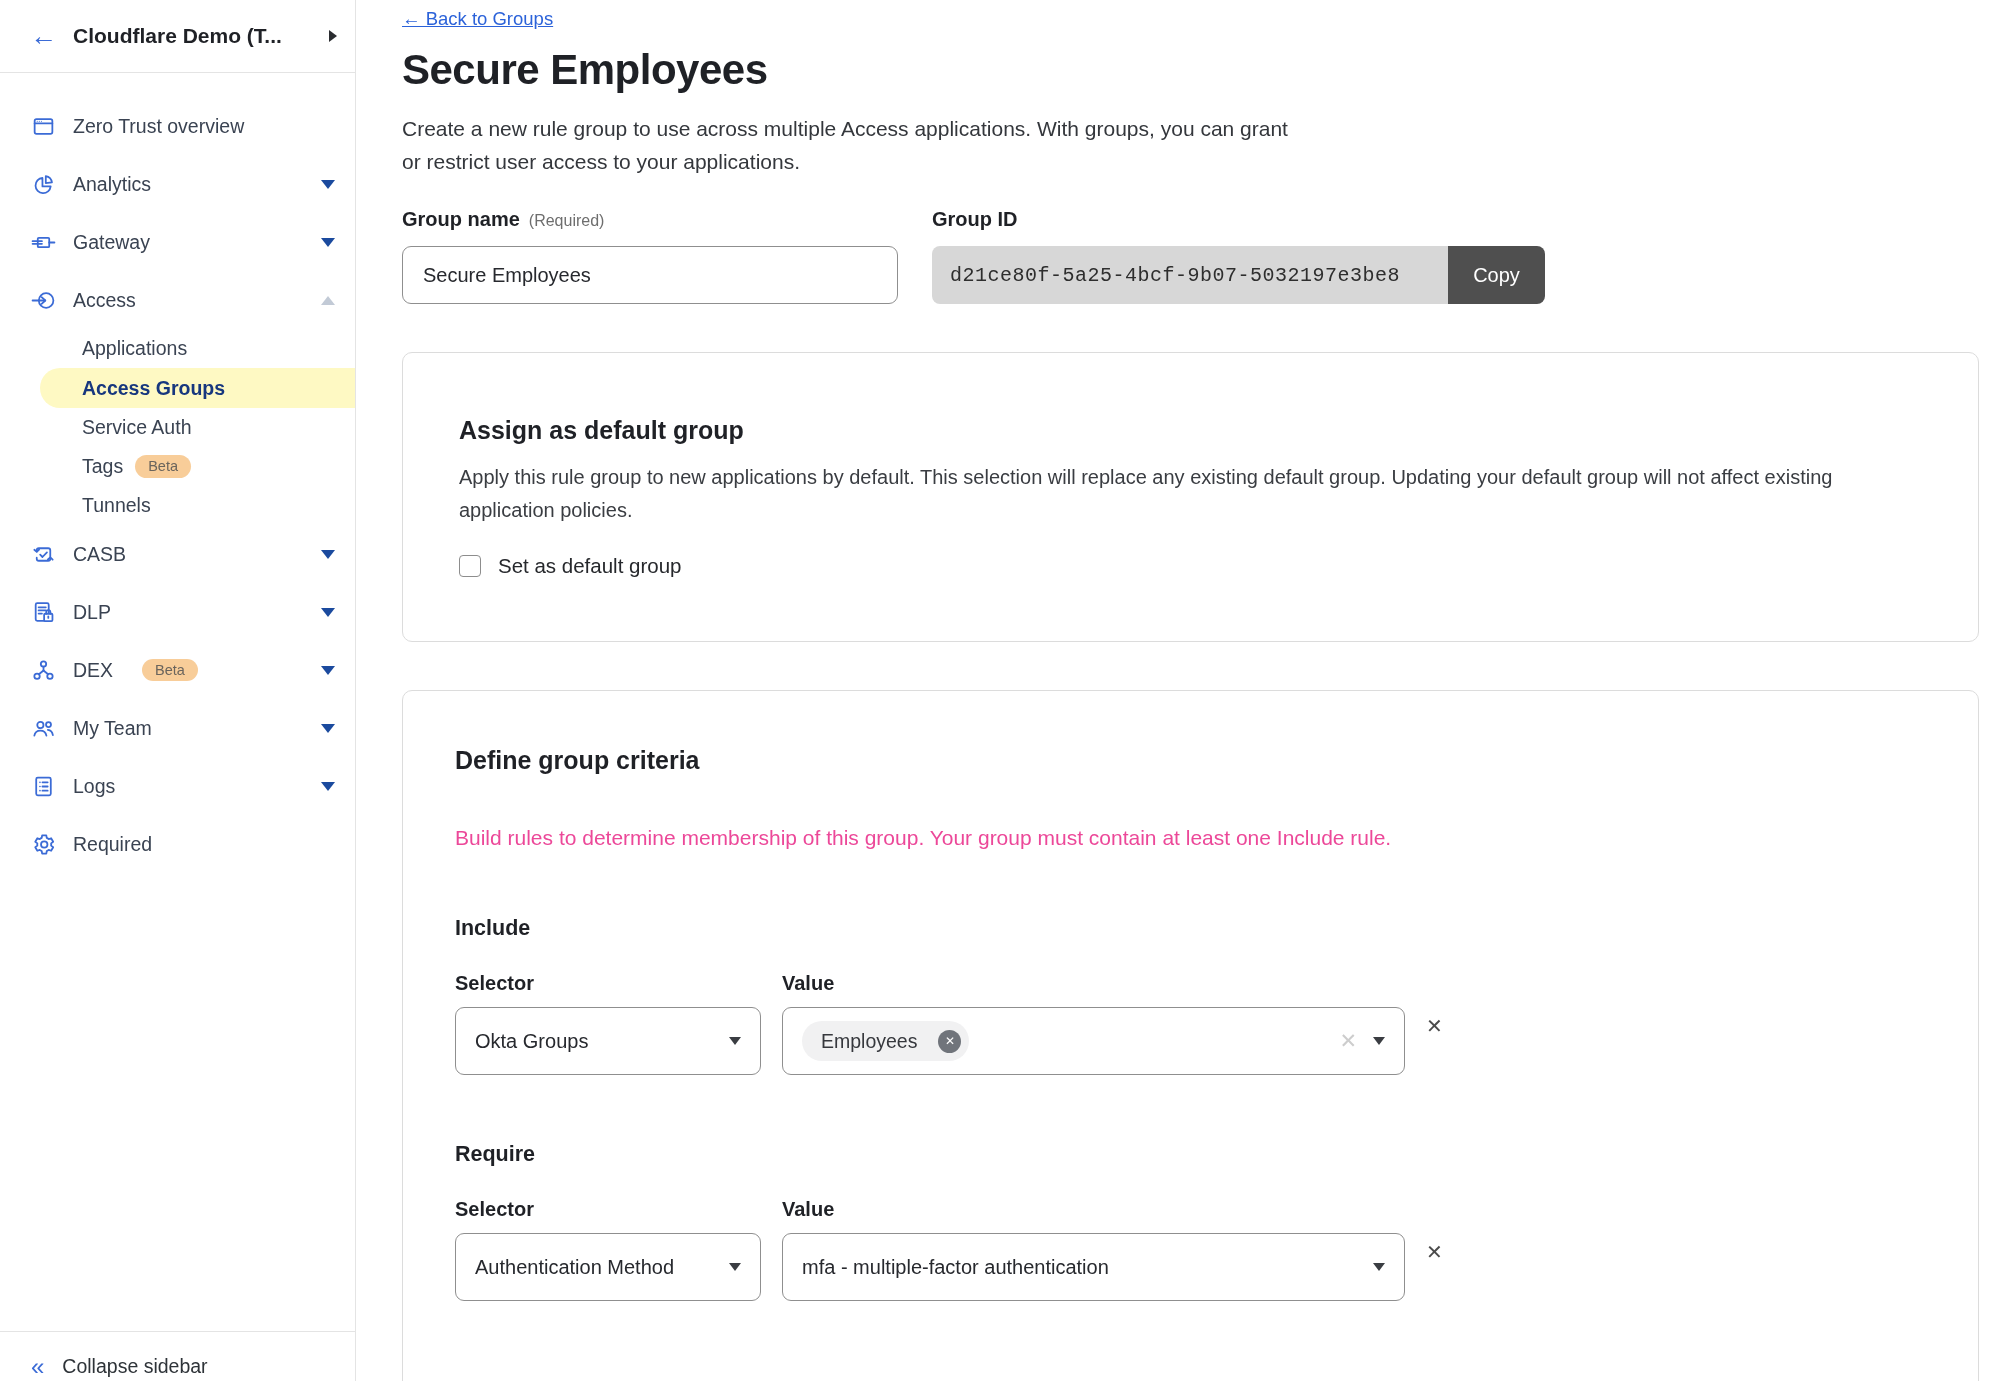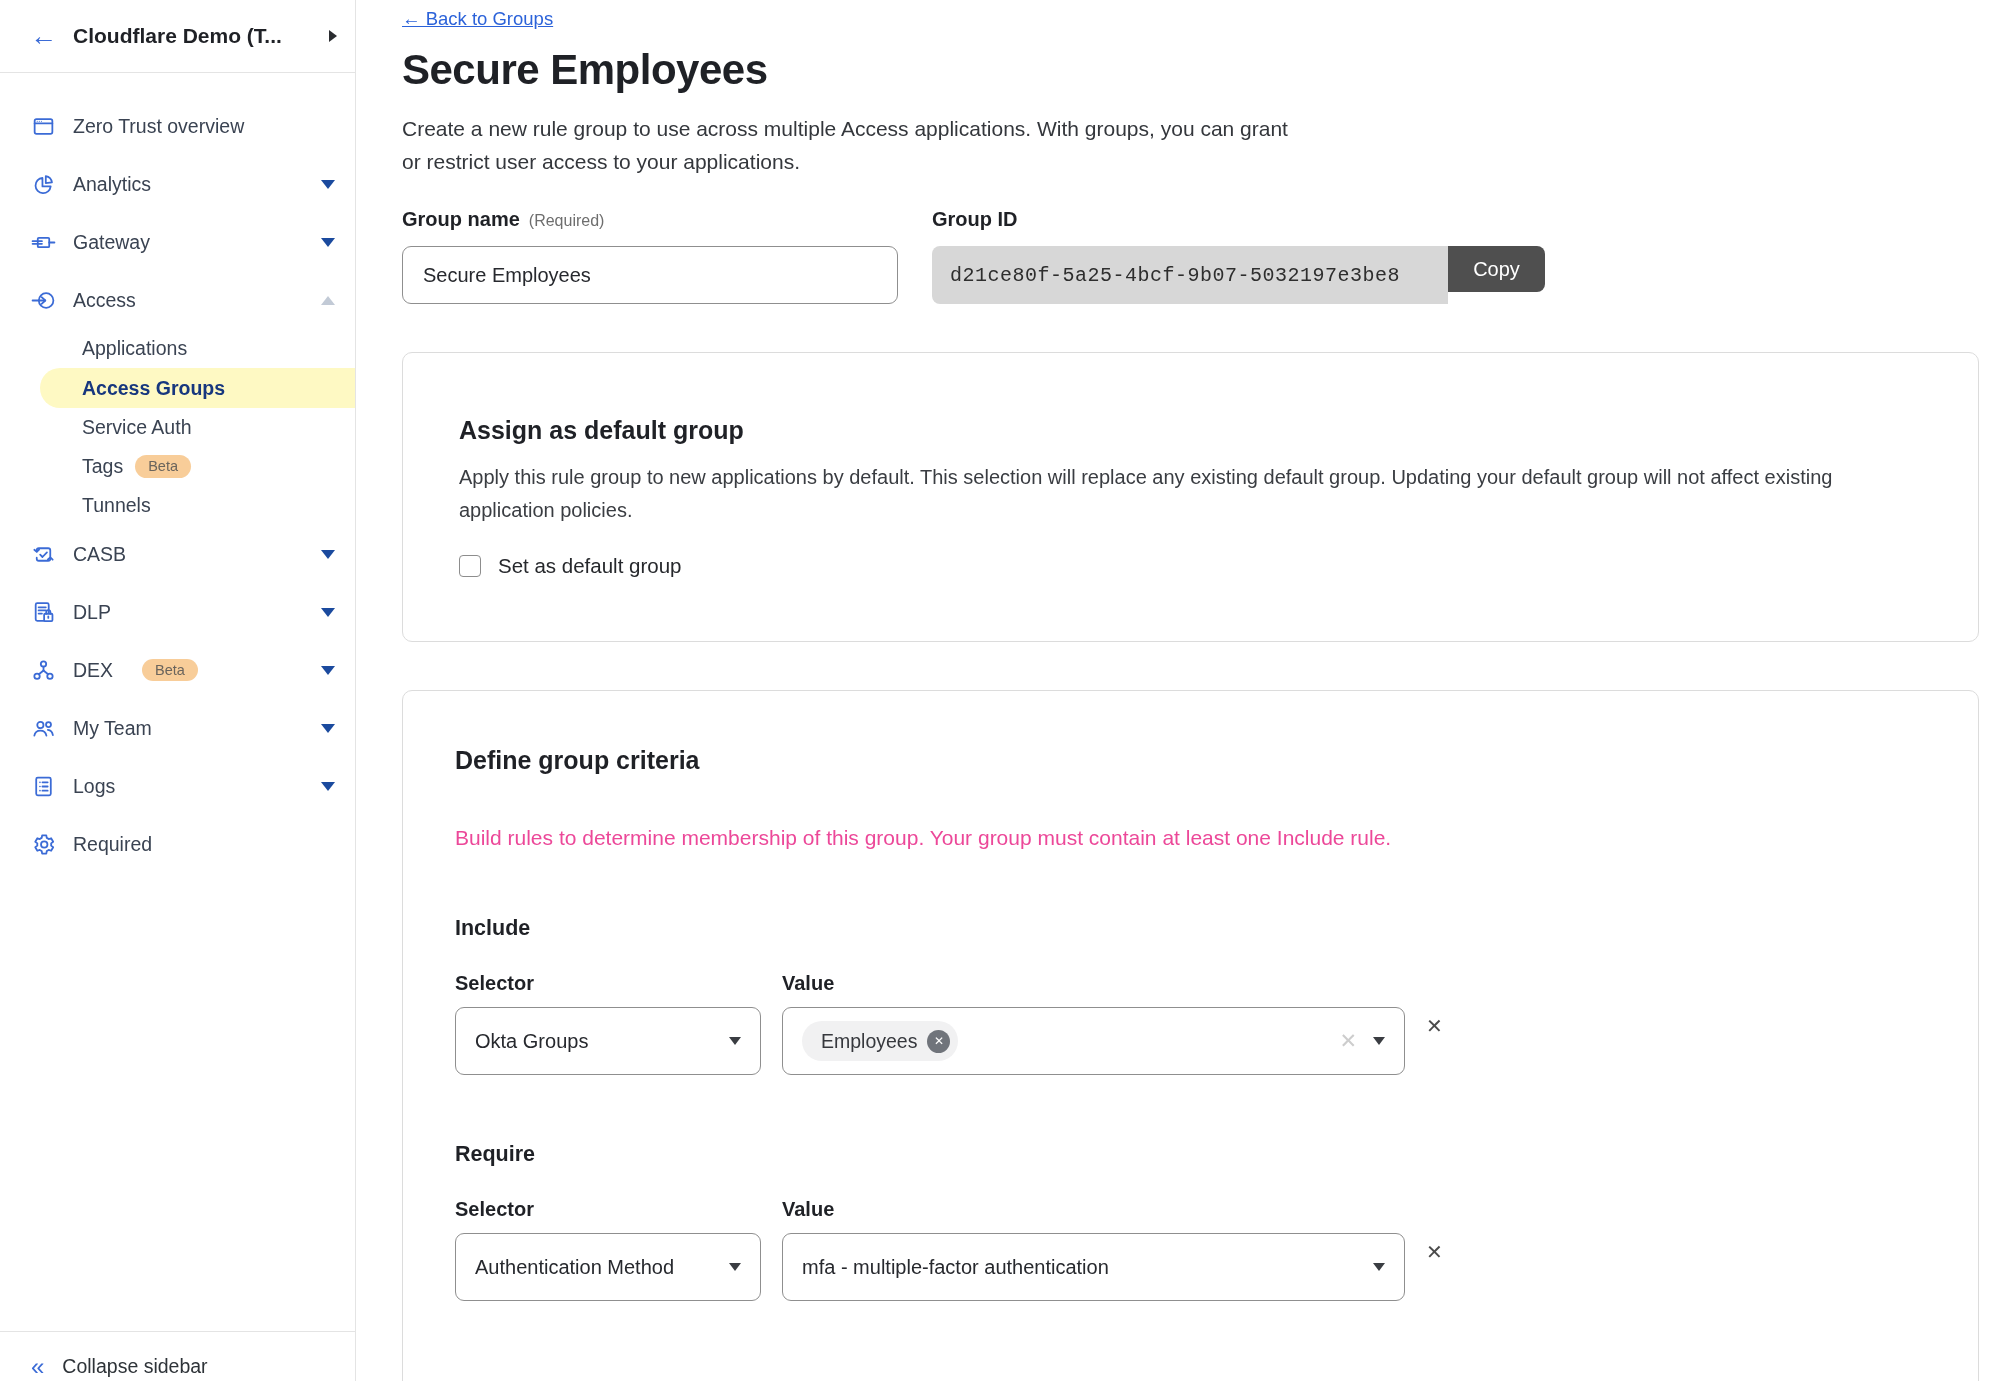--- a/index.html
+++ b/index.html
@@ -93,21 +93,21 @@
     font-size:20px; color:#27292e; padding:0 20px; outline:none; background:#fff;
   }
   .id-wrap { margin-top:14px; display:flex; }
   .id-box {
     width:516px; height:58px; background:#d7d7d7; border-radius:8px 0 0 8px;
     display:flex; align-items:center; padding:0 18px;
     font-family:"Liberation Mono", monospace; font-size:20px; color:#2e2e2e;
     letter-spacing:0.5px; white-space:nowrap;
   }
   .copy-btn {
-    width:97px; height:46px; background:#4f4f4f; color:#fff;
+    width:97px; height:58px; background:#4f4f4f; color:#fff;
     border:none; border-radius:0 8px 8px 0; font-size:20px; cursor:pointer;
     font-family:"Liberation Sans", sans-serif;
   }
 
   .card {
     width:1577px; background:#fff; border:1px solid #dcdcdc; border-radius:10px;
   }
   .card-default { margin-top:48px; padding:62px 56px 64px 56px; }
   .card-criteria { margin-top:48px; padding:54px 56px 140px 52px; }
   .card-title { font-size:25px; font-weight:bold; color:#1f2126; line-height:30px; }
@@ -138,21 +138,21 @@
     display:flex; align-items:center; padding:0 19px; cursor:pointer;
   }
   .select .sel-text { font-size:20px; color:#27292e; }
   .sel-caret {
     margin-left:auto; width:0; height:0;
     border-left:6.5px solid transparent; border-right:6.5px solid transparent;
     border-top:8.5px solid #3a3d42; flex:none;
   }
   .chip {
     background:#f1f1f2; border-radius:999px; height:40px;
-    display:flex; align-items:center; gap:10px; padding:0 8px 0 19px; cursor:pointer;
+    display:flex; align-items:center; gap:21px; padding:0 8px 0 19px; cursor:pointer;
   }
   .chip-text { font-size:19.5px; color:#36383d; }
   .chip-x {
     width:23px; height:23px; border-radius:50%; background:#70747b; color:#fff;
     display:flex; align-items:center; justify-content:center;
     font-size:12px; line-height:1; cursor:pointer;
   }
   .clear-x { margin-left:auto; color:#cdcdcd; font-size:21px; cursor:pointer; }
   .clear-x + .sel-caret { margin-left:16px; }
   .row-remove {

